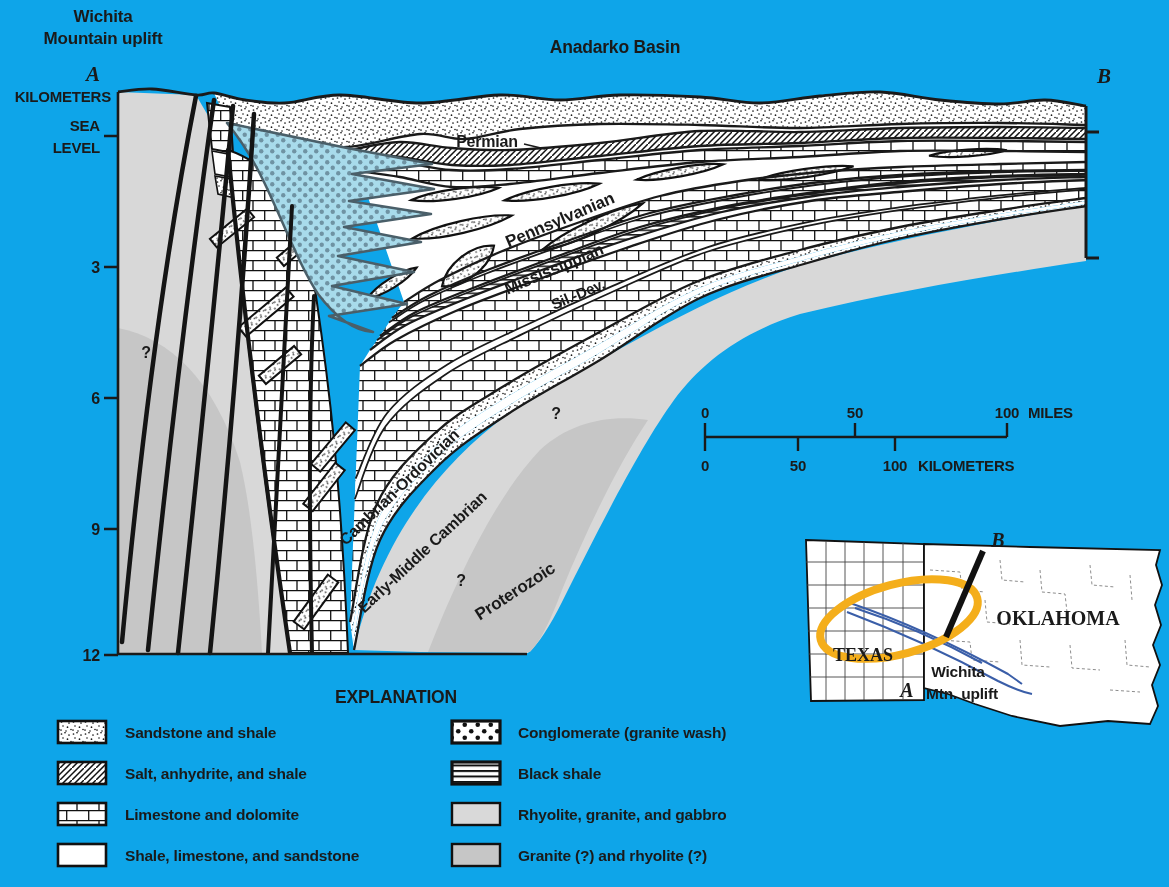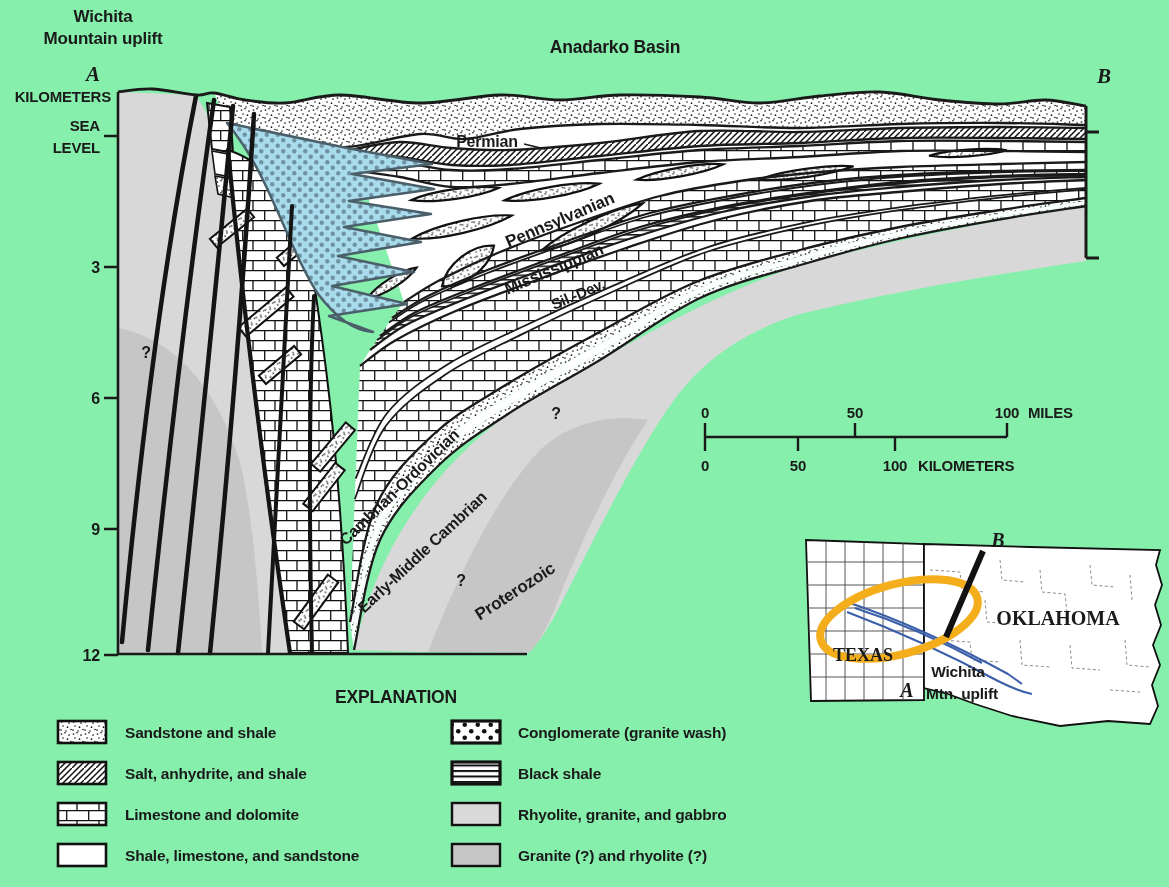--- a/index.html
+++ b/index.html
@@ -1,16 +1,16 @@
 <!DOCTYPE html>
 <html><head>
 <meta charset="utf-8">
 <style>
   html,body{margin:0;padding:0;background:#fff;}
-  #stage{position:relative;width:1169px;height:887px;background:#86efac;overflow:hidden;
+  #stage{position:relative;width:1169px;height:887px;background:#0ea5e9;overflow:hidden;
          font-family:"Liberation Sans","DejaVu Sans",sans-serif;}
   svg{position:absolute;left:0;top:0;}
   text{fill:#1a1a1a;}
   .lbl{font-family:"Liberation Sans","DejaVu Sans",sans-serif;font-weight:700;letter-spacing:-0.2px;}
   .ser{font-family:"Liberation Serif","DejaVu Serif",serif;font-weight:700;}
   .it{font-style:italic;}
 </style>
 </head>
 <body>
 

